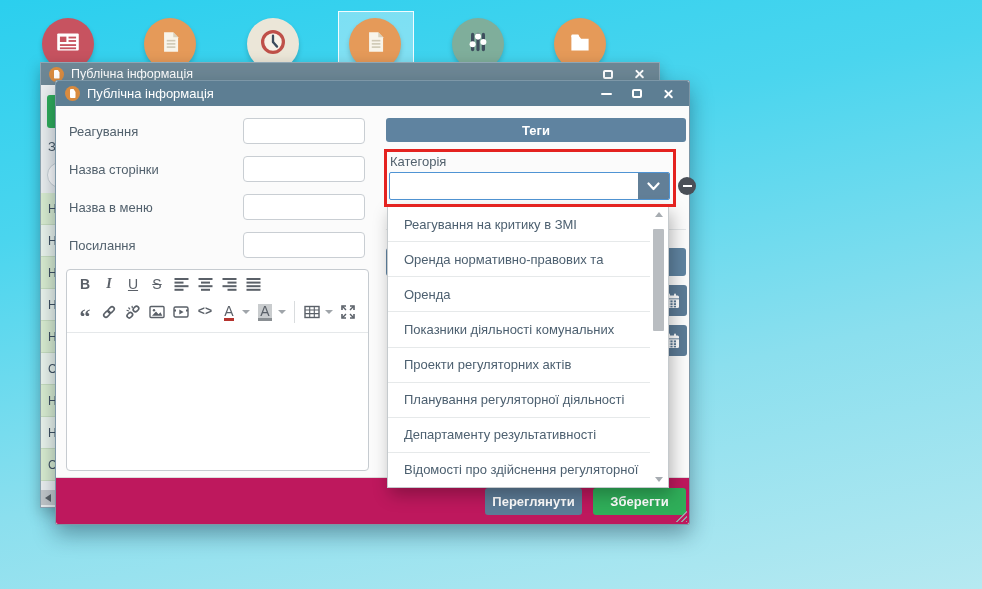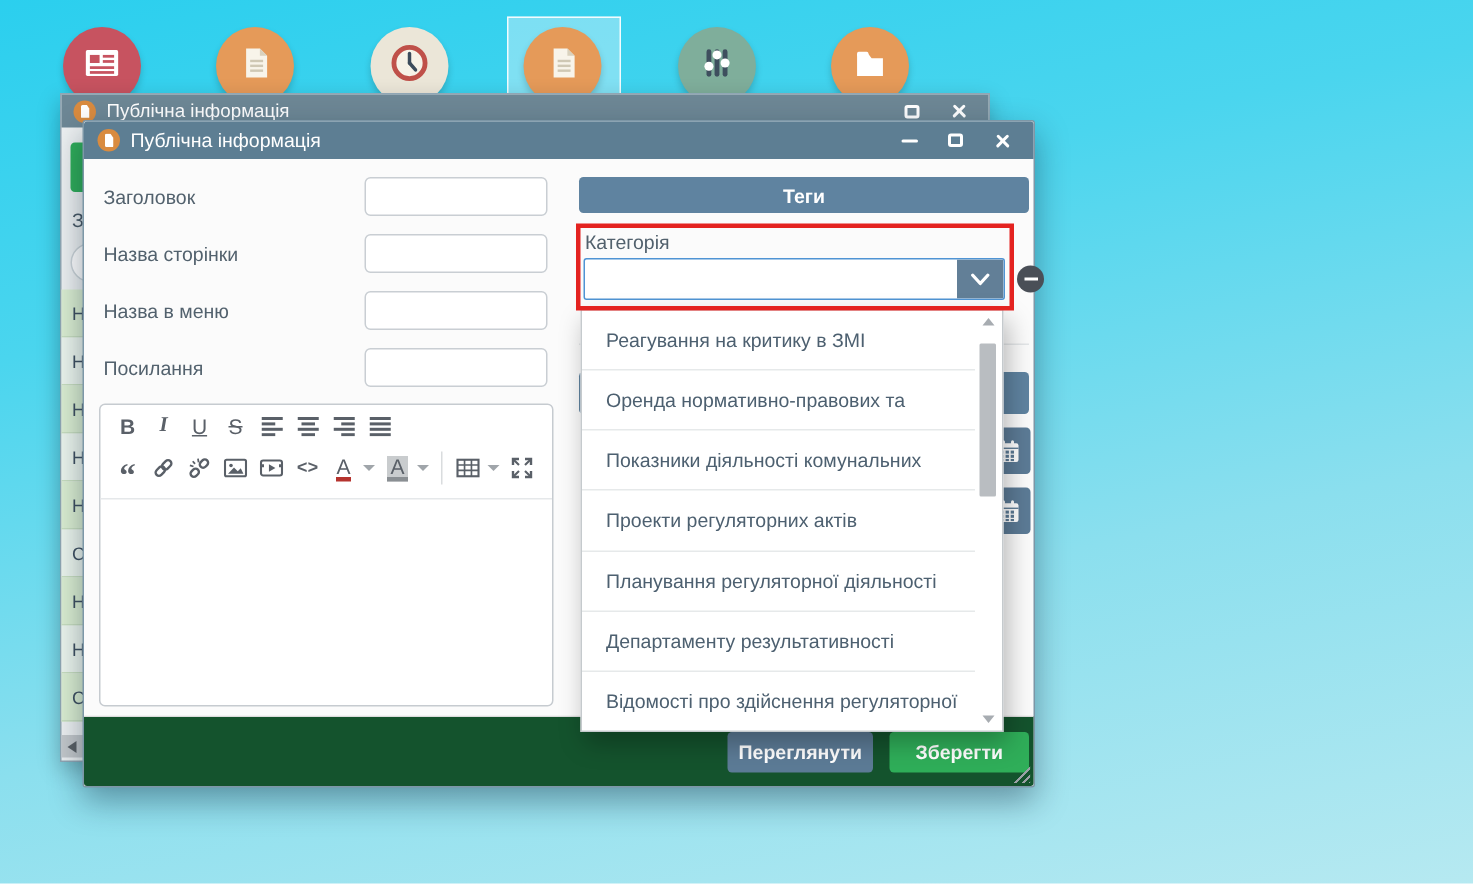--- a/index.html
+++ b/index.html
@@ -112,21 +112,21 @@
   .ed-quote { font-family:"Liberation Serif","DejaVu Serif",serif; font-weight:bold; font-size:22px; line-height:10px; padding-top:10px; }
   .ed-code { font-family:"Liberation Mono","DejaVu Sans Mono",monospace; font-size:12px; font-weight:bold; }
   .ed-fore { border-bottom:3px solid #b5332e; line-height:14px; }
   .ed-back { background:#c9ccce; border-bottom:3px solid #8a8f93; line-height:14px; padding:0 2px; }
   .caret { width:0; height:0; border-left:4px solid transparent; border-right:4px solid transparent;
     border-top:4px solid #a0a5aa; margin:0 3px 0 1px; }
   .ed-sep { width:1px; height:22px; background:#d9dcde; margin:0 5px; }
   .ed-content { position:absolute; left:0; right:0; top:62px; bottom:0; border-top:1px solid #e5e8ea; cursor:text; }
 
   
-  .dlg-footer { position:absolute; left:0; right:0; bottom:0; height:47px; background:#14532d;
+  .dlg-footer { position:absolute; left:0; right:0; bottom:0; height:47px; background:#be185d;
     border-top:1px solid #dcdcdc; border-radius:0 0 2px 2px; }
   .preview-btn { position:absolute; left:429px; top:10px; width:97px; height:27px;
     background:#5c7b96; border:none; border-radius:3px; color:#fff; font-weight:bold; font-size:13px; cursor:pointer; }
   .save-btn { position:absolute; left:537px; top:10px; width:93px; height:27px;
     background:#2fae59; border:none; border-radius:3px; color:#fff; font-weight:bold; font-size:13px; cursor:pointer; }
   .resize-grip { position:absolute; right:2px; bottom:2px; width:12px; height:12px;
     background:repeating-linear-gradient(135deg,transparent 0 2px,#9aa0a5 2px 3.5px);
     clip-path:polygon(100% 0,100% 100%,0 100%); cursor:nwse-resize; }
 </style>
 </head>
@@ -247,21 +247,21 @@
         <span class="g-min"></span>
       </button>
     <button class="winbtn">
         <span class="g-max"></span>
       </button>
     <button class="winbtn">
         <span class="g-close"></span>
       </button>
   </div>
 
-  <label class="fld-label" style="top:43px">Заголовок</label>
+  <label class="fld-label" style="top:43px">Реагування</label>
   <input class="fld-input" style="top: 37px;" value="">
   <label class="fld-label" style="top:81px">Назва сторінки</label>
   <input class="fld-input" style="top: 75px;" value="">
   <label class="fld-label" style="top:119px">Назва в меню</label>
   <input class="fld-input" style="top: 113px;" value="">
   <label class="fld-label" style="top:157px">Посилання</label>
   <input class="fld-input" style="top: 151px;" value="">
 
   <div class="editor">
     <div class="ed-row">
@@ -425,20 +425,21 @@
   </div>
   <button class="remove-btn">
     <span class="remove-bar"></span>
   </button>
   <div class="cat-highlight"></div>
 
   <div class="dropdown">
     <div class="dd-items">
       <div class="dd-item">Реагування на критику в ЗМІ</div>
       <div class="dd-item">Оренда нормативно-правових та</div>
+      <div class="dd-item">Оренда</div>
       <div class="dd-item">Показники діяльності комунальних</div>
       <div class="dd-item">Проекти регуляторних актів</div>
       <div class="dd-item">Планування регуляторної діяльності</div>
       <div class="dd-item">Департаменту результативності</div>
       <div class="dd-item">Відомості про здійснення регуляторної</div>
     </div>
     <div class="dd-scroll">
       <span class="dd-up"></span>
       <span class="dd-thumb"></span>
       <span class="dd-down"></span>

